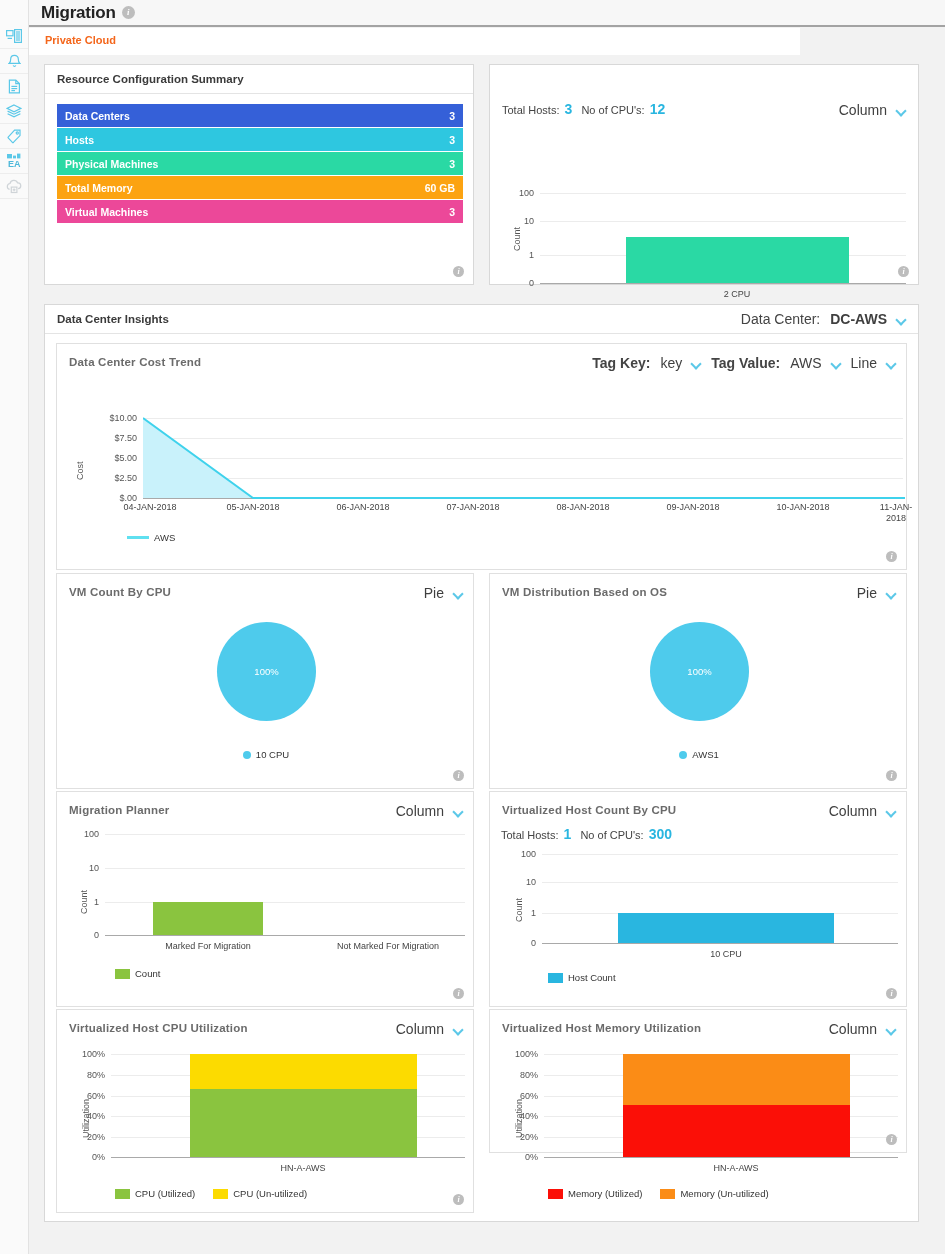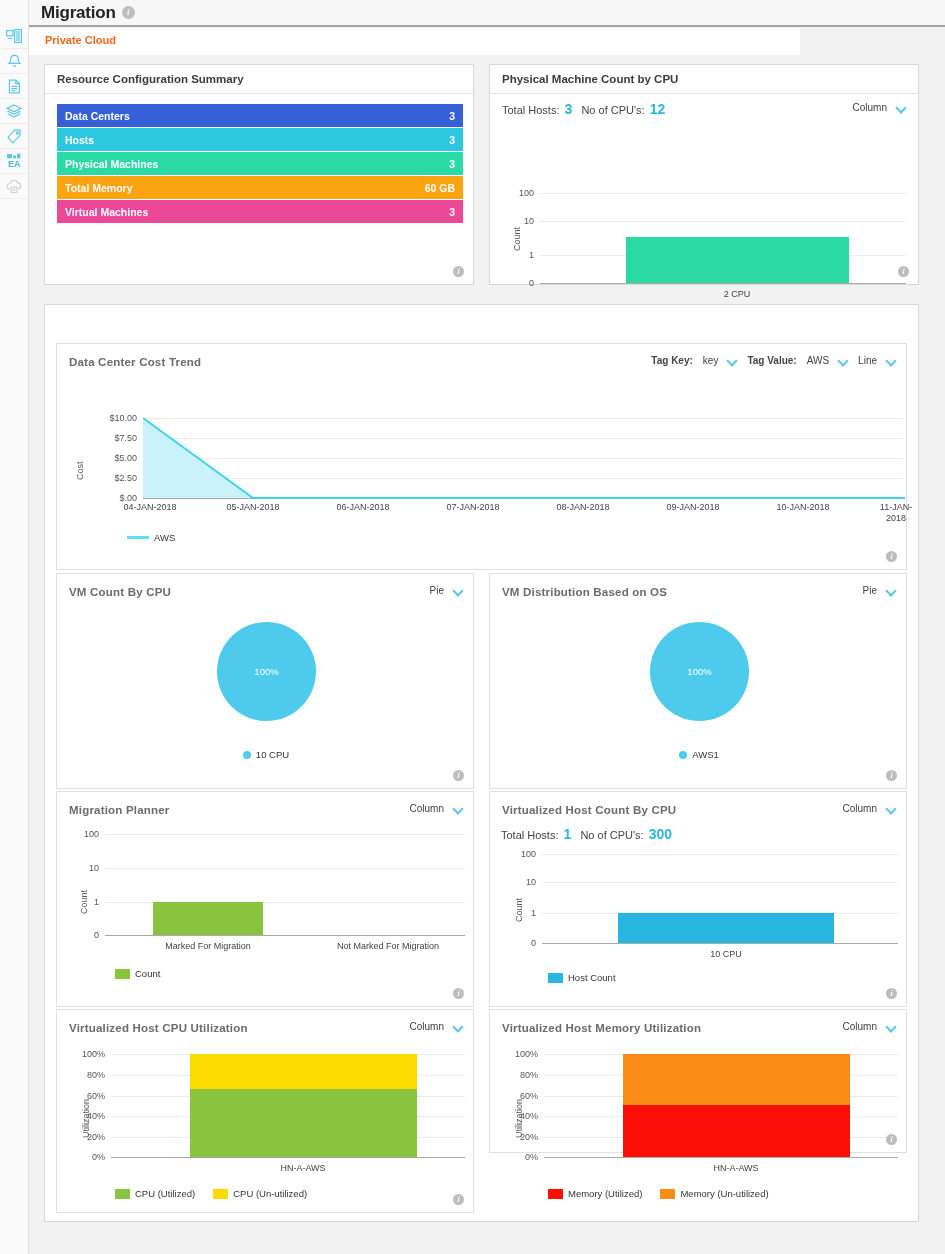--- a/index.html
+++ b/index.html
@@ -71,21 +71,21 @@
   }
   .inner-title {
     position:absolute; left:12px; top:12px;
     color:#6b6b6b; font-size:11.5px; font-weight:bold; letter-spacing:.2px;
   }
   .corner-info { position:absolute; right:9px; bottom:7px; }
 
   
   .sel {
     display:inline-flex; align-items:center; gap:10px;
-    color:#3f3f3f; font-size:10px; white-space:nowrap;
+    color:#3f3f3f; font-size:14px; white-space:nowrap;
   }
   .sel .val { color:#3f3f3f; }
   .chev {
     width:9px; height:9px; display:inline-block; position:relative;
   }
   .chev:before {
     content:""; position:absolute; left:0; top:1px;
     width:6px; height:6px;
     border-right:2px solid #5bc8e8; border-bottom:2px solid #5bc8e8;
     transform:rotate(45deg);
@@ -238,23 +238,20 @@
     </div>
     <div class="res-row" style="background:#ec4899;">
       <span>Virtual Machines</span>
       <span>3</span>
     </div>
   </div>
   <span class="info-dot corner-info">i</span>
 </div>
 
 <div class="card" style="left:489px; top:64px; width:430px; height:221px;">
-  <div class="card-head">
-    <span class="card-title">Physical Machine Count by CPU</span>
-  </div>
 
   <div style="position:absolute; left:12px; top:36px;">
     <span class="lbl-grey">Total Hosts:</span>
     <span style="color:#29b6e0; font-size:14px; font-weight:bold; margin-left:2px;">3</span>
     <span class="lbl-grey" style="margin-left:6px;">No of CPU's:</span>
     <span style="color:#29b6e0; font-size:14px; font-weight:bold; margin-left:2px;">12</span>
   </div>
 
   <div class="sel" style="position:absolute; right:12px; top:37px;">
     <span class="val">Column</span>
@@ -279,20 +276,28 @@
     <span class="legend-item">
       <i class="swatch" style="background:#2ad9a4;"></i>
       <span>Count</span>
     </span>
   </div>
 
   <span class="info-dot corner-info">i</span>
 </div>
 
 <div class="card" style="left:44px; top:304px; width:875px; height:918px;">
+  <div class="card-head" style="justify-content:space-between;">
+    <span class="card-title">Data Center Insights</span>
+    <span class="sel">
+      <span class="lbl-grey">Data Center:</span>
+      <span class="val" style="font-weight:bold;">DC-AWS</span>
+      <span class="chev"></span>
+    </span>
+  </div>
 
   <div class="inner-card" style="left:11px; top:38px; width:851px; height:227px;">
     <span class="inner-title">Data Center Cost Trend</span>
 
     <div class="sel" style="position:absolute; right:10px; top:11px;">
       <span class="lbl-grey" style="font-weight:bold;">Tag Key:</span>
       <span class="sel">
         <span class="val">key</span>
         <span class="chev"></span>
       </span>

